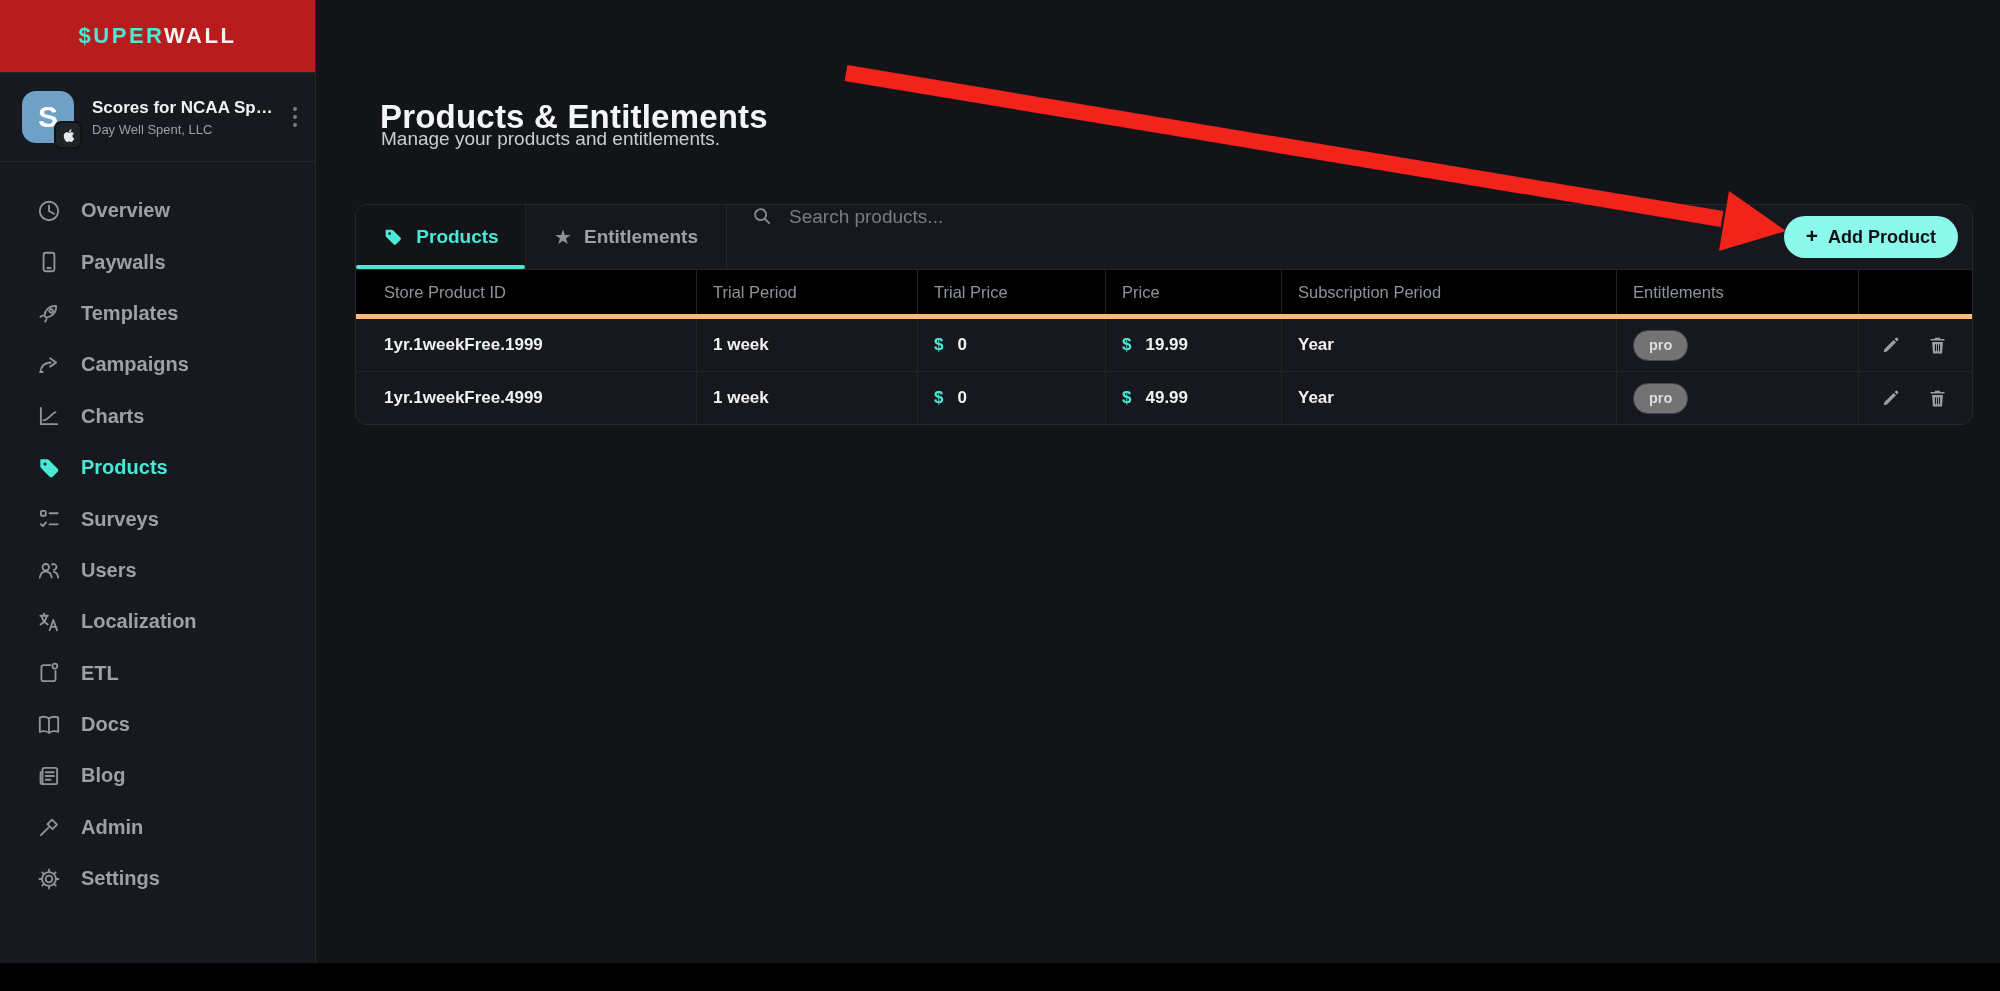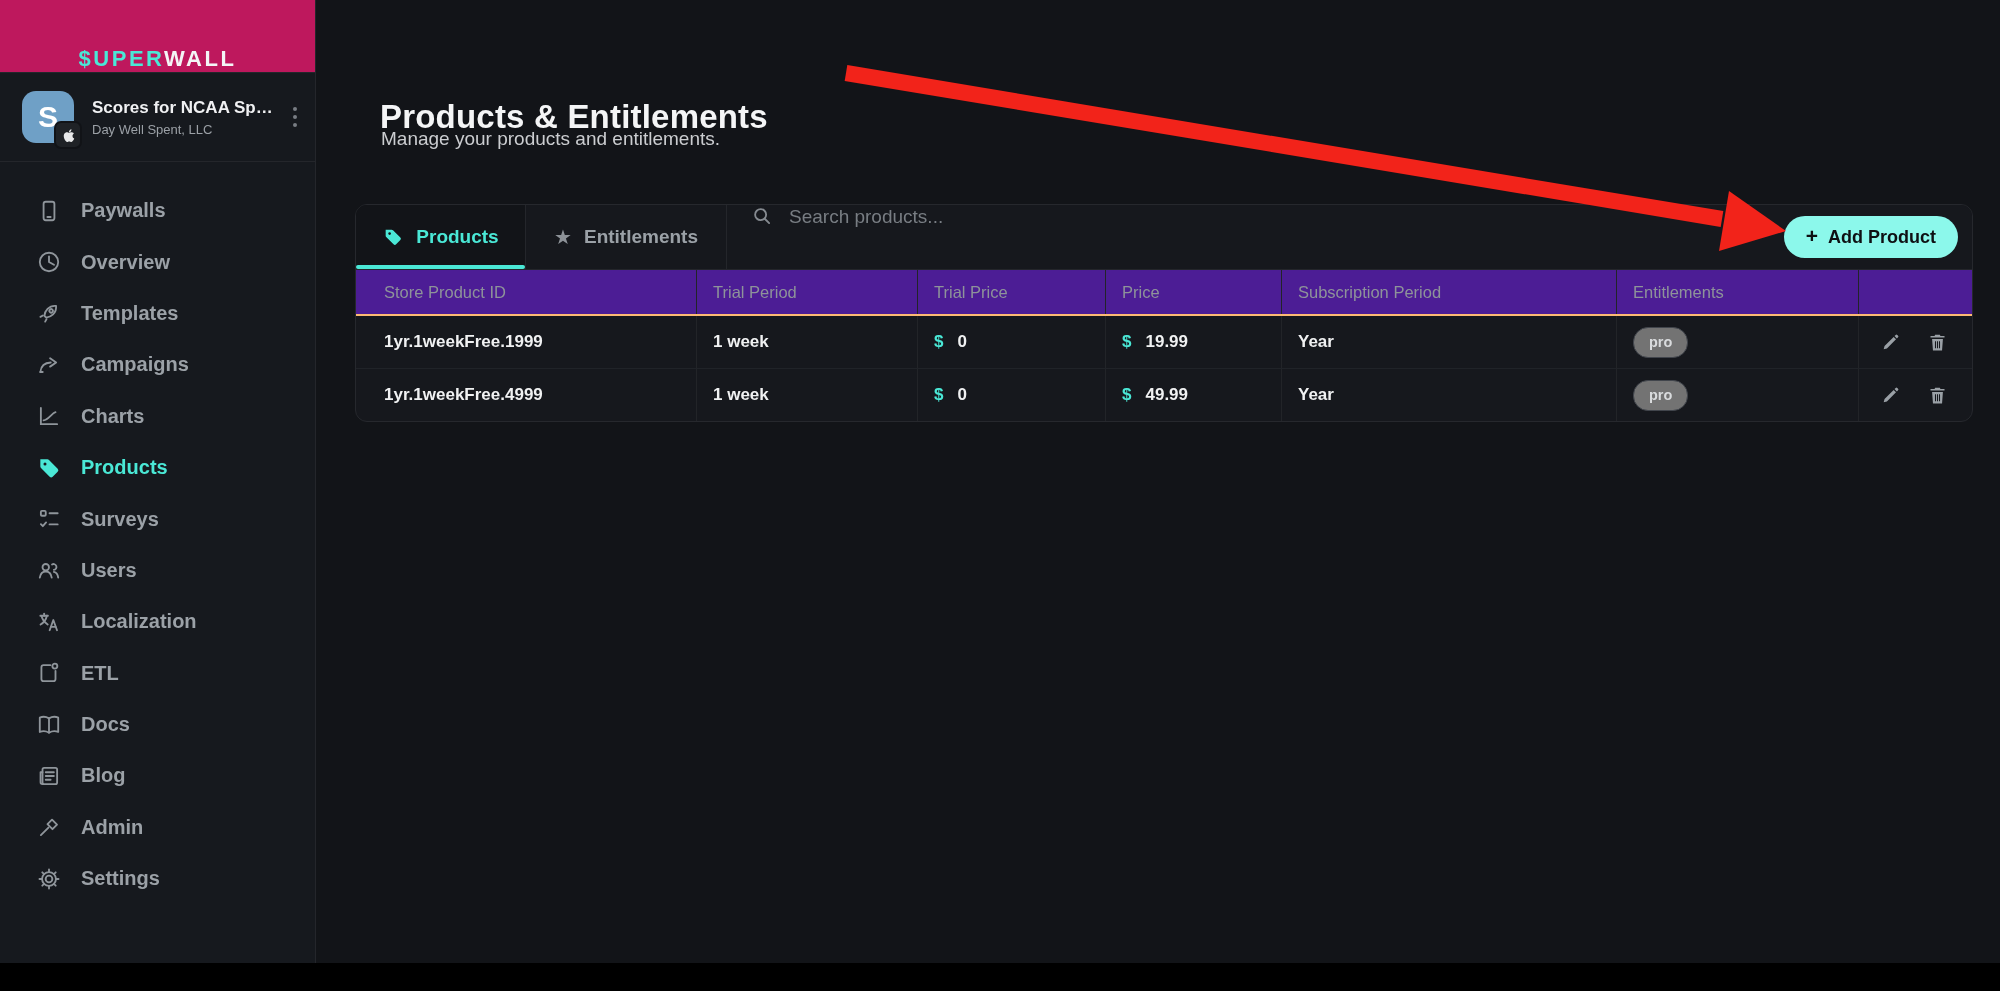--- a/index.html
+++ b/index.html
@@ -1,21 +1,21 @@
 <!DOCTYPE html>
 <html><head>
 <meta charset="utf-8">
 <style>
   html,body{margin:0;padding:0;background:#121418;width:2000px;height:991px;overflow:hidden;
     font-family:"Liberation Sans",sans-serif;-webkit-font-smoothing:antialiased;}
   .page{position:relative;width:2000px;height:991px;background:#121418;}
 
   
   .sidebar{position:absolute;left:0;top:0;width:315px;height:991px;background:#16191E;border-right:1px solid #24262B;}
-  .logo-row{height:72px;display:flex;align-items:flex-end;justify-content:center;background:#be185d;border-bottom:1px solid #24262B;}
+  .logo-row{height:72px;display:flex;align-items:center;justify-content:center;background:#b91c1c;border-bottom:1px solid #24262B;}
   .logo{font-size:22px;font-weight:800;letter-spacing:2.5px;cursor:pointer;}
   .logo .accent{color:#4AE8D6;}
   .logo .rest{color:#F4F5F6;}
   .workspace{height:88px;display:flex;align-items:center;padding:0 14px 0 22px;border-bottom:1px solid #24262B;cursor:pointer;}
   .app-icon{position:relative;width:52px;height:52px;border-radius:14px;background:#6FA0C6;display:flex;align-items:center;justify-content:center;flex:0 0 auto;}
   .app-icon .letter{color:#fff;font-size:30px;font-weight:700;}
   .apple-badge{position:absolute;right:-8px;bottom:-6px;width:24px;height:24px;border-radius:7px;background:#1F2226;border:2px solid #111317;display:flex;align-items:center;justify-content:center;}
   .ws-text{margin-left:18px;min-width:0;flex:1;}
   .ws-name{color:#F0F1F3;font-size:17px;font-weight:700;white-space:nowrap;overflow:hidden;text-overflow:ellipsis;}
   .ws-company{color:#9BA0A6;font-size:13px;margin-top:4px;}
@@ -44,21 +44,21 @@
   .star-glyph{color:#8D9298;font-size:20px;line-height:1;}
   .searchwrap{flex:1;display:flex;align-items:flex-start;padding-left:24px;gap:14px;}
   .searchwrap input{background:transparent;border:none;outline:none;color:#D6D8DA;font-size:19px;width:600px;font-family:"Liberation Sans",sans-serif;}
   .searchwrap input::placeholder{color:#787D83;}
   .add-btn{align-self:center;margin-right:14px;height:42px;padding:0 22px;border:none;border-radius:21px;background:#8CF8EB;
     color:#0E1013;font-size:18px;font-weight:700;display:flex;align-items:center;gap:10px;cursor:pointer;font-family:"Liberation Sans",sans-serif;}
   .add-btn .plus{font-size:21px;font-weight:600;position:relative;top:-1px;}
 
   
   .tgrid{display:grid;grid-template-columns:341px 221px 188px 176px 335px 242px 1fr;}
-  .thead{background:#4c1d95;border-bottom:2px solid #fdba74;}
+  .thead{background:#000000;border-bottom:5px solid #fdba74;}
   .thead .cell{height:44px;display:flex;align-items:center;color:#8E939A;font-size:16.5px;font-weight:400;}
   .cell{padding-left:16px;border-right:1px solid #222428;min-width:0;}
   .cell:first-child{padding-left:28px;}
   .cell:last-child{border-right:none;}
   .trow{border-bottom:1px solid #202328;}
   .trow:last-child{border-bottom:none;}
   .trow .cell{height:52px;display:flex;align-items:center;color:#F0F1F2;font-size:17px;font-weight:700;}
   .money{display:flex;align-items:center;gap:14px;}
   .money .cur{color:#4AE8D6;font-weight:700;}
   .pill{height:29px;padding:0 15px;border-radius:15px;background:#737373;border:1.5px solid #41454C;
@@ -98,31 +98,31 @@
       <div class="kebab">
           <i></i>
           <i></i>
           <i></i>
         </div>
     </div>
 
     <nav class="nav">
       <div class="nav-item">
         <svg viewBox="0 0 24 24" fill="none" stroke="currentColor" stroke-width="1.7" stroke-linecap="round">
+            <circle cx="12" cy="12" r="8.5"></circle>
+            <path d="M12 12V6.8M12 12l4.6 2.6"></path>
+          </svg>
+        <span class="lbl">Overview</span>
+      </div>
+      <div class="nav-item">
+        <svg viewBox="0 0 24 24" fill="none" stroke="currentColor" stroke-width="1.7" stroke-linecap="round">
             <rect x="7" y="3.5" width="10" height="17" rx="2"></rect>
             <path d="M10.5 17.5h3"></path>
           </svg>
         <span class="lbl">Paywalls</span>
-      </div>
-      <div class="nav-item">
-        <svg viewBox="0 0 24 24" fill="none" stroke="currentColor" stroke-width="1.7" stroke-linecap="round">
-            <circle cx="12" cy="12" r="8.5"></circle>
-            <path d="M12 12V6.8M12 12l4.6 2.6"></path>
-          </svg>
-        <span class="lbl">Overview</span>
       </div>
       <div class="nav-item">
         <svg viewBox="0 0 24 24" fill="none" stroke="currentColor" stroke-width="1.7" stroke-linecap="round" stroke-linejoin="round">
             <g transform="rotate(45 12 12)">
               <path d="M12 2.8c2.3 1.8 3.6 4.5 3.6 7.5 0 2.4-.9 4.7-2.4 6.5h-2.4c-1.5-1.8-2.4-4.1-2.4-6.5 0-3 1.3-5.7 3.6-7.5z"></path>
               <circle cx="12" cy="9.2" r="1.6"></circle>
               <path d="M9.6 17.6l-.7 2.5M14.4 17.6l.7 2.5"></path>
             </g>
           </svg>
         <span class="lbl">Templates</span>

